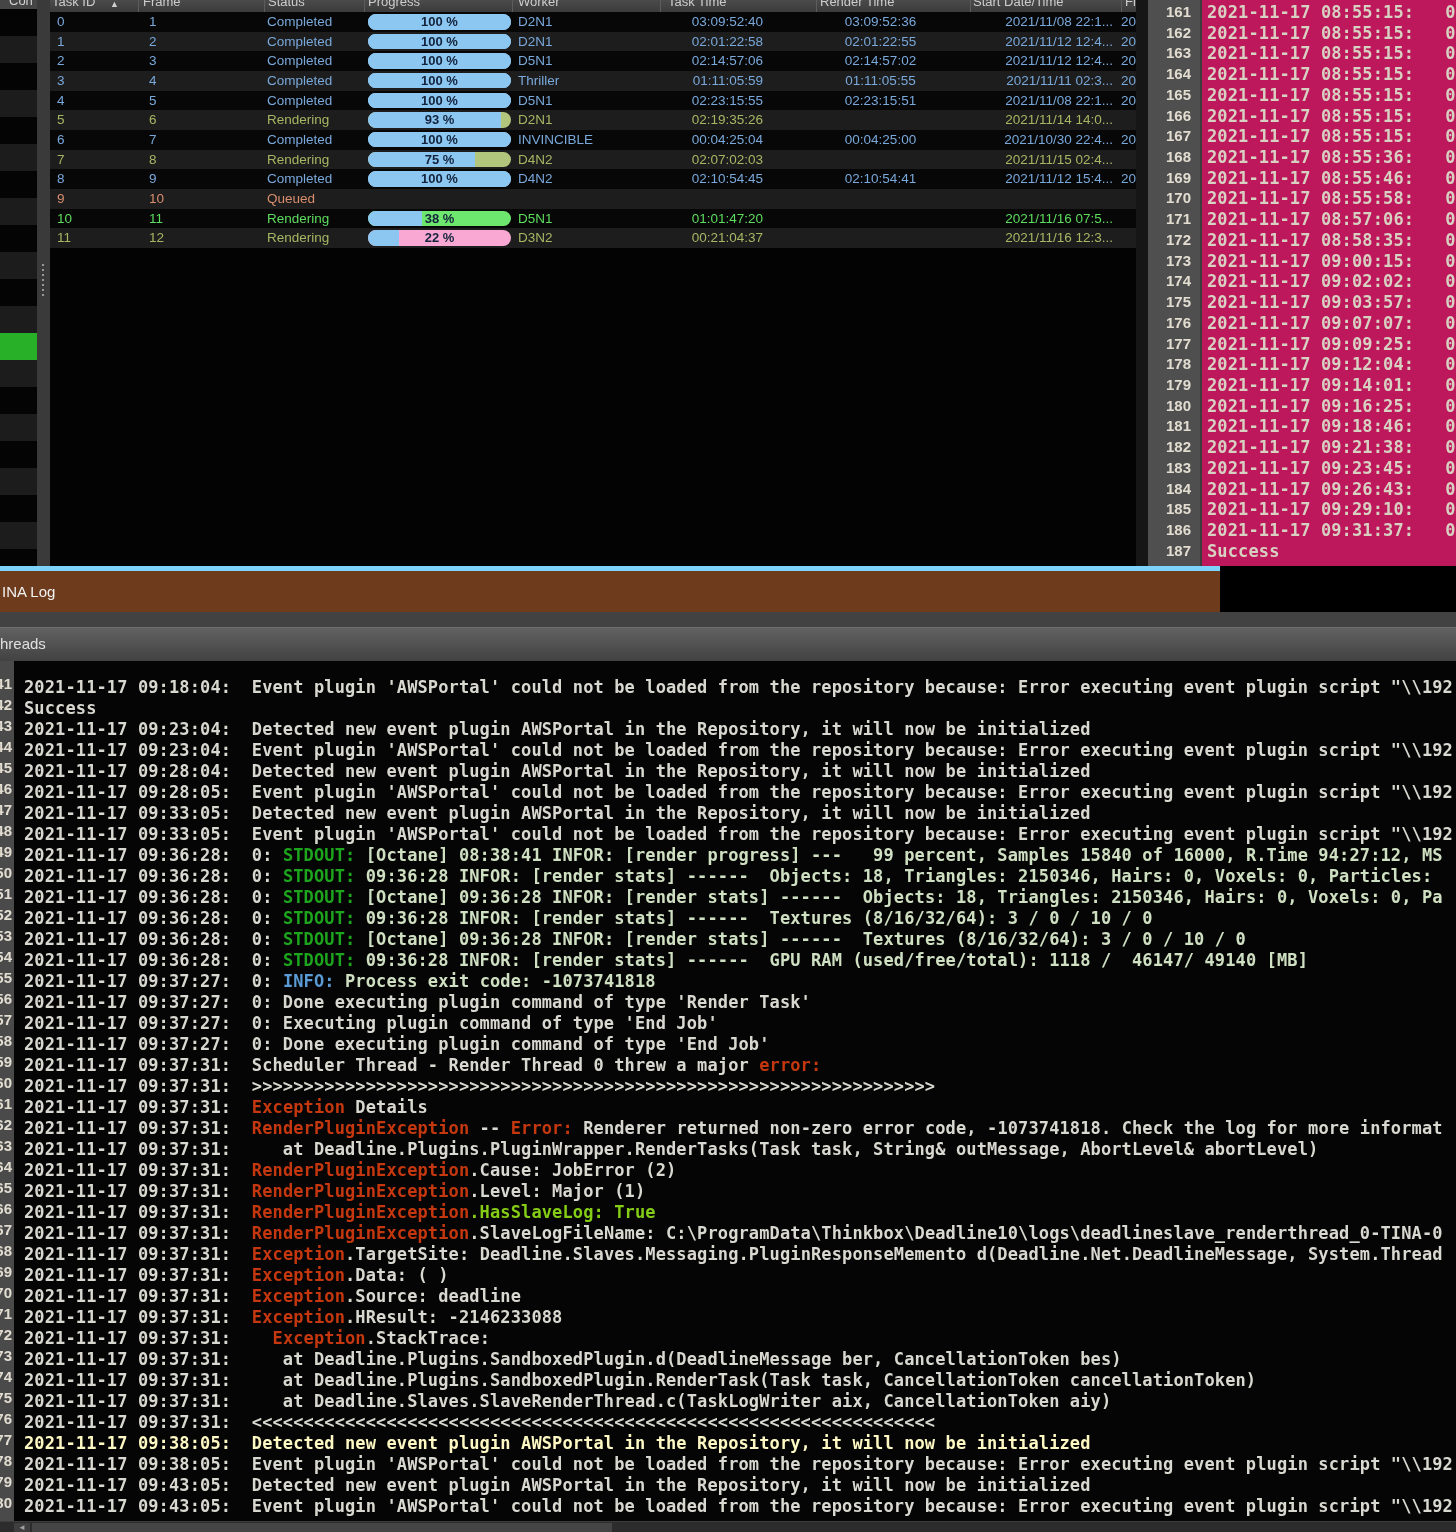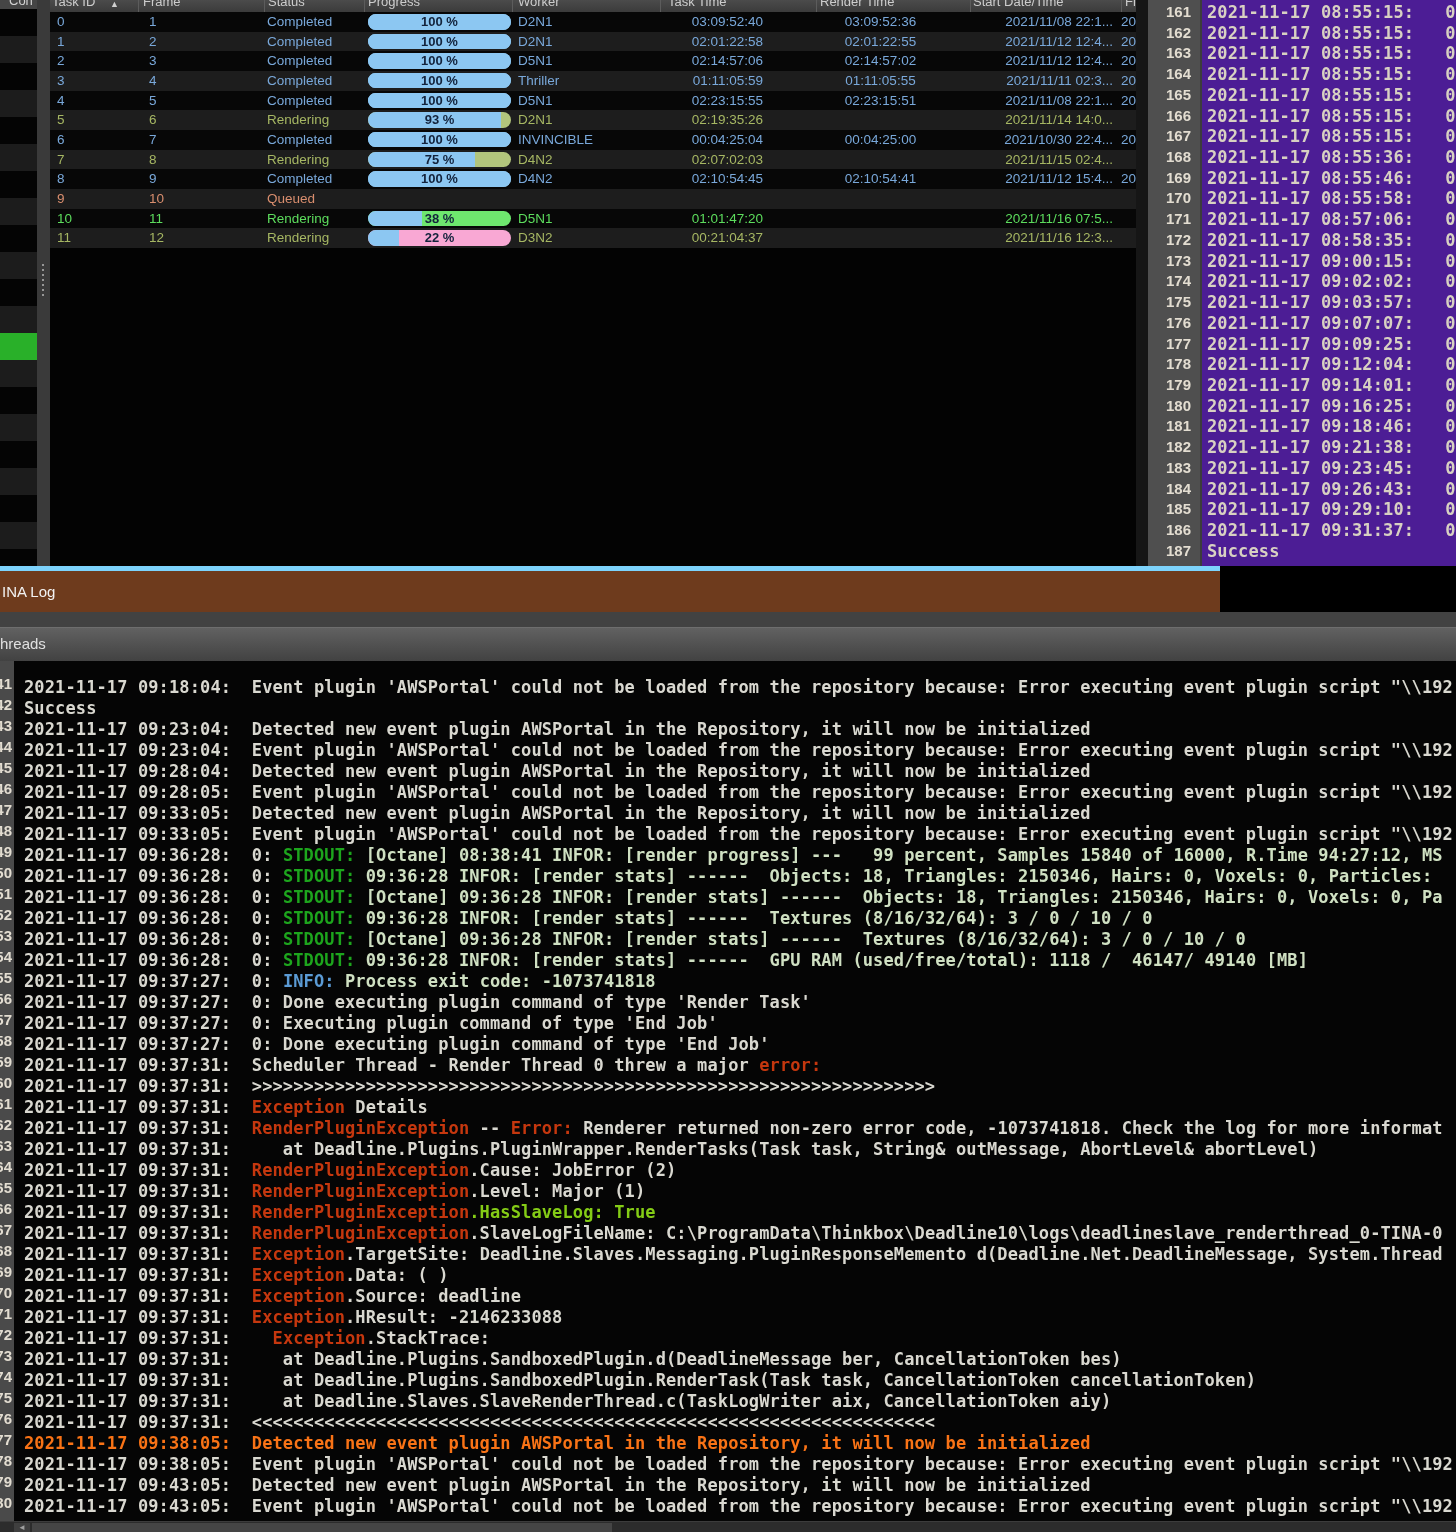--- a/index.html
+++ b/index.html
@@ -32,21 +32,21 @@
 .c-status{left:217px;width:100px}
 .c-worker{left:468px;width:142px}
 .c-ttime{left:613px;width:100px;text-align:right}
 .c-rtime{left:756px;width:149px;text-align:center}
 .c-start{left:868px;width:195px;text-align:right}
 .c-fin{left:1071px;width:15px}
 .pbar{position:absolute;left:318px;top:2px;width:143px;height:15.5px;border-radius:8px;overflow:hidden}
 .pfill{position:absolute;left:0;top:0;height:100%}
 .plabel{position:absolute;left:0;top:0;width:100%;text-align:center;font-size:13px;font-weight:700;line-height:15.5px}
 #gap-strip{left:1136px;top:0;width:12px;height:566px;background:#161616}
-#rlog{left:1148px;top:0;width:308px;height:566px;background:#4c1d95;overflow:hidden}
+#rlog{left:1148px;top:0;width:308px;height:566px;background:#be185d;overflow:hidden}
 #rlog-gutter{position:absolute;left:0;top:0;width:52px;height:566px;background:#4f4f4f;border-right:2px solid #3c3c3c}
 #rlog-gutter-inner{padding-top:2px}
 .rl-num{height:20.73px;line-height:20.73px;text-align:right;padding-right:9px;font-size:15px;font-weight:700;color:#e3ddd1}
 #rlog-body{position:absolute;left:54px;top:0;width:254px;height:566px;overflow:hidden;padding-top:2px}
 .rl-line{height:20.73px;line-height:20.73px;font-family:"DejaVu Sans Mono",monospace;font-size:17px;font-weight:700;letter-spacing:0.12px;color:#d8d1c2;white-space:pre;padding-left:5px;overflow:hidden}
 
 #tina{left:0;top:566px;width:1220px;height:46px;border-top:5px solid #7dd3fc}
 #tina span{display:block;padding:12px 0 0 2px;font-size:15px;color:#f2f2f2}
 #midstrip{left:0;top:612px;width:1456px;height:15px;background:#424242;border-bottom:1px solid #323232}
 #threads{left:0;top:627px;width:1456px;height:34px;background:linear-gradient(#616161,#414141);border-top:1px solid #6e6e6e;border-bottom:1px solid #2a2a2a}
@@ -521,21 +521,21 @@
       <div class="bl-line"><span style="color: rgb(217, 216, 208);">2021-11-17 09:37:31:  </span><span style="color: rgb(197, 55, 14);">RenderPluginException</span><span style="color: rgb(217, 216, 208);">.SlaveLogFileName: C:\ProgramData\Thinkbox\Deadline10\logs\deadlineslave_renderthread_0-TINA-0</span></div>
       <div class="bl-line"><span style="color: rgb(217, 216, 208);">2021-11-17 09:37:31:  </span><span style="color: rgb(197, 55, 14);">Exception</span><span style="color: rgb(217, 216, 208); text-align: right;">.TargetSite: Deadline.Slaves.Messaging.PluginResponseMemento d(Deadline.Net.DeadlineMessage, System.Thread</span></div>
       <div class="bl-line"><span style="color: rgb(217, 216, 208);">2021-11-17 09:37:31:  </span><span style="color: rgb(197, 55, 14);">Exception</span><span style="color: rgb(217, 216, 208);">.Data: ( )</span></div>
       <div class="bl-line"><span style="color: rgb(217, 216, 208);">2021-11-17 09:37:31:  </span><span style="color: rgb(197, 55, 14);">Exception</span><span style="color: rgb(217, 216, 208);">.Source: deadline</span></div>
       <div class="bl-line"><span style="color: rgb(217, 216, 208);">2021-11-17 09:37:31:  </span><span style="color: rgb(197, 55, 14);">Exception</span><span style="color: rgb(217, 216, 208);">.HResult: -2146233088</span></div>
       <div class="bl-line"><span style="color: rgb(217, 216, 208);">2021-11-17 09:37:31:    </span><span style="color: rgb(197, 55, 14);">Exception</span><span style="color: rgb(217, 216, 208);">.StackTrace:</span></div>
       <div class="bl-line"><span style="color: rgb(217, 216, 208);">2021-11-17 09:37:31:     at Deadline.Plugins.SandboxedPlugin.d(DeadlineMessage ber, CancellationToken bes)</span></div>
       <div class="bl-line"><span style="color: rgb(217, 216, 208);">2021-11-17 09:37:31:     at Deadline.Plugins.SandboxedPlugin.RenderTask(Task task, CancellationToken cancellationToken)</span></div>
       <div class="bl-line"><span style="color: rgb(217, 216, 208);">2021-11-17 09:37:31:     at Deadline.Slaves.SlaveRenderThread.c(TaskLogWriter aix, CancellationToken aiy)</span></div>
       <div class="bl-line"><span style="color: rgb(217, 216, 208);">2021-11-17 09:37:31:  &lt;&lt;&lt;&lt;&lt;&lt;&lt;&lt;&lt;&lt;&lt;&lt;&lt;&lt;&lt;&lt;&lt;&lt;&lt;&lt;&lt;&lt;&lt;&lt;&lt;&lt;&lt;&lt;&lt;&lt;&lt;&lt;&lt;&lt;&lt;&lt;&lt;&lt;&lt;&lt;&lt;&lt;&lt;&lt;&lt;&lt;&lt;&lt;&lt;&lt;&lt;&lt;&lt;&lt;&lt;&lt;&lt;&lt;&lt;&lt;&lt;&lt;&lt;&lt;&lt;&lt;</span></div>
-      <div class="bl-line"><span style="color: #f97316;">2021-11-17 09:38:05:  Detected new event plugin AWSPortal in the Repository, it will now be initialized</span></div>
+      <div class="bl-line"><span style="color: #fef9c3;">2021-11-17 09:38:05:  Detected new event plugin AWSPortal in the Repository, it will now be initialized</span></div>
       <div class="bl-line"><span style="color: rgb(217, 216, 208);">2021-11-17 09:38:05:  Event plugin 'AWSPortal' could not be loaded from the repository because: Error executing event plugin script "\\192</span></div>
       <div class="bl-line"><span style="color: rgb(217, 216, 208);">2021-11-17 09:43:05:  Detected new event plugin AWSPortal in the Repository, it will now be initialized</span></div>
       <div class="bl-line"><span style="color: rgb(217, 216, 208);">2021-11-17 09:43:05:  Event plugin 'AWSPortal' could not be loaded from the repository because: Error executing event plugin script "\\192</span></div>
     </div>
 </div>
 
 <div id="hscroll" class="abs">
   <div class="btn">◄</div>
   <div class="thumb"></div>
 </div>

